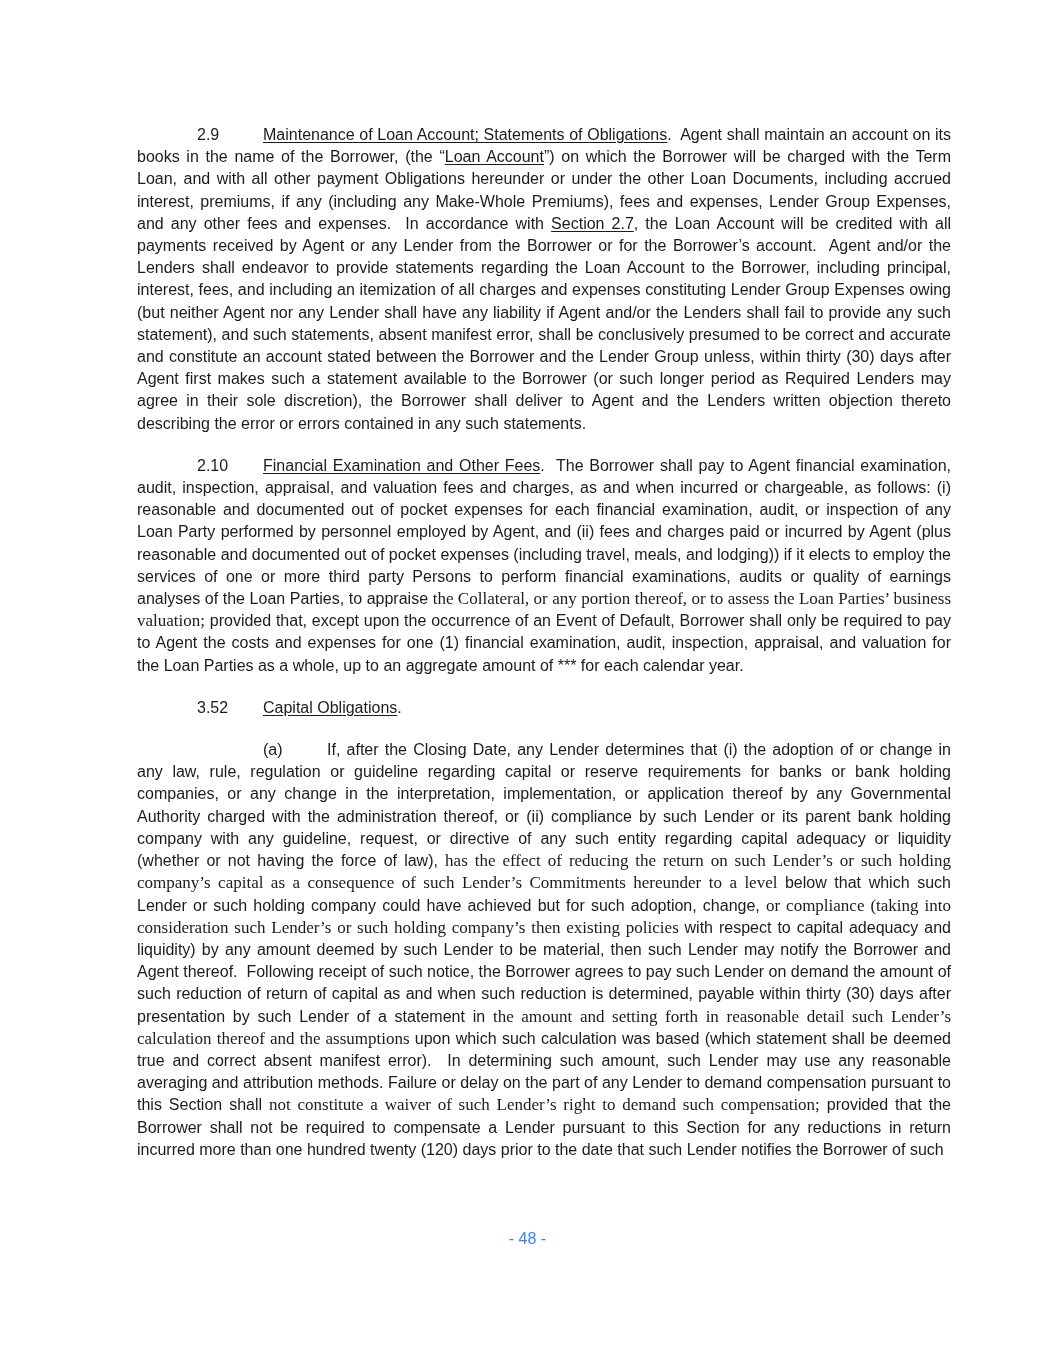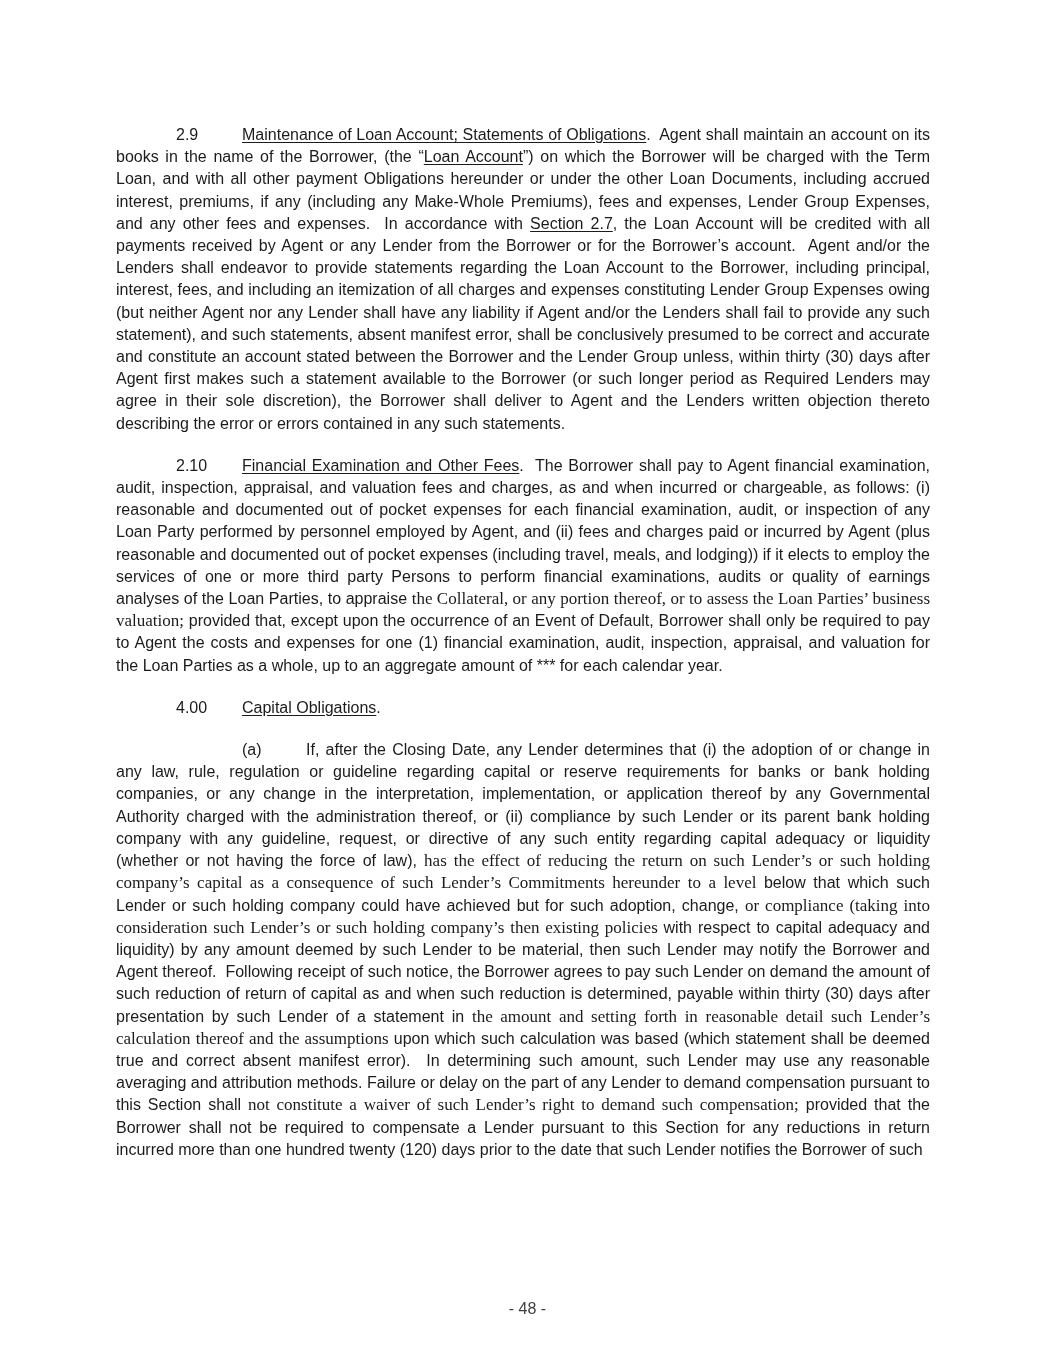--- a/index.html
+++ b/index.html
@@ -7,51 +7,51 @@
     position: relative;
     width: 1055px;
     height: 1365px;
     background: #ffffff;
     font-family: "Liberation Sans", sans-serif;
     color: #1b1b1b;
     overflow: hidden;
   }
   .content {
     position: absolute;
-    left: 116px;
+    left: 137px;
     top: 124px;
     width: 814px;
   }
   p.para {
     margin: 0 0 20px 0;
     font-size: 16px;
     line-height: 22.2px;
     text-align: justify;
     text-indent: 60px;
   }
   p.para.level2 { text-indent: 126px; }
   p.para.heading { text-align: left; }
   .num { display: inline-block; width: 66px; text-indent: 0; }
   .level2 .num { width: 64px; }
   .u { text-decoration: underline; text-underline-offset: 2px; }
   .serif { font-family: "Liberation Serif", serif; font-size: 17px; }
   .footer {
     position: absolute;
     left: 0;
-    top: 1300px;
+    top: 1230px;
     width: 1055px;
     text-align: center;
     font-size: 16px;
-    color: #404040;
+    color: #3b82f6;
   }
 </style>
 </head>
 <body>
 
 <div class="page">
   <div class="content">
       <p class="para"><span class="num">2.9</span><span class="u">Maintenance of Loan Account; Statements of Obligations</span><span>.&nbsp; Agent shall maintain an account on its books in the name of the Borrower, (the “</span><span class="u">Loan Account</span><span>”) on which the Borrower will be charged with the Term Loan, and with all other payment Obligations hereunder or under the other Loan Documents, including accrued interest, premiums, if any (including any Make-Whole Premiums), fees and expenses, Lender Group Expenses, and any other fees and expenses.&nbsp; In accordance with </span><span class="u">Section 2.7</span><span>, the Loan Account will be credited with all payments received by Agent or any Lender from the Borrower or for the Borrower’s account.&nbsp; Agent and/or the Lenders shall endeavor to provide statements regarding the Loan Account to the Borrower, including principal, interest, fees, and including an itemization of all charges and expenses constituting Lender Group Expenses owing (but neither Agent nor any Lender shall have any liability if Agent and/or the Lenders shall fail to provide any such statement), and such statements, absent manifest error, shall be conclusively presumed to be correct and accurate and constitute an account stated between the Borrower and the Lender Group unless, within thirty (30) days after Agent first makes such a statement available to the Borrower (or such longer period as Required Lenders may agree in their sole discretion), the Borrower shall deliver to Agent and the Lenders written objection thereto describing the error or errors contained in any such statements.</span></p>
       <p class="para"><span class="num">2.10</span><span class="u">Financial Examination and Other Fees</span><span>.&nbsp; The Borrower shall pay to Agent financial examination, audit, inspection, appraisal, and valuation fees and charges, as and when incurred or chargeable, as follows: (i) reasonable and documented out of pocket expenses for each financial examination, audit, or inspection of any Loan Party performed by personnel employed by Agent, and (ii) fees and charges paid or incurred by Agent (plus reasonable and documented out of pocket expenses (including travel, meals, and lodging)) if it elects to employ the services of one or more third party Persons to perform financial examinations, audits or quality of earnings analyses of the Loan Parties, to appraise </span><span class="serif">the Collateral, or any portion thereof, or to assess the Loan Parties’ business valuation;</span><span> provided that, except upon the occurrence of an Event of Default, Borrower shall only be required to pay to Agent the costs and expenses for one (1) financial examination, audit, inspection, appraisal, and valuation for the Loan Parties as a whole, up to an aggregate amount of *** for each calendar year.</span></p>
-      <p class="para heading"><span class="num">4.00</span><span class="u">Capital Obligations</span><span>.</span></p>
+      <p class="para heading"><span class="num">3.52</span><span class="u">Capital Obligations</span><span>.</span></p>
       <p class="para level2"><span class="num">(a)</span><span>If, after the Closing Date, any Lender determines that (i) the adoption of or change in any law, rule, regulation or guideline regarding capital or reserve requirements for banks or bank holding companies, or any change in the interpretation, implementation, or application thereof by any Governmental Authority charged with the administration thereof, or (ii) compliance by such Lender or its parent bank holding company with any guideline, request, or directive of any such entity regarding capital adequacy or liquidity (whether or not having the force of law), </span><span class="serif">has the effect of reducing the return on such Lender’s or such holding company’s capital as a consequence of such Lender’s Commitments hereunder to a level </span><span>below that which such Lender or such holding company could have achieved but for such adoption, change, </span><span class="serif">or compliance (taking into consideration such Lender’s or such holding company’s then existing policies </span><span>with respect to capital adequacy and liquidity) by any amount deemed by such Lender to be material, then such Lender may notify the Borrower and Agent thereof.&nbsp; Following receipt of such notice, the Borrower agrees to pay such Lender on demand the amount of such reduction of return of capital as and when such reduction is determined, payable within thirty (30) days after presentation by such Lender of a statement in </span><span class="serif">the amount and setting forth in reasonable detail such Lender’s calculation thereof and the assumptions </span><span>upon which such calculation was based (which statement shall be deemed true and correct absent manifest error).&nbsp; In determining such amount, such Lender may use any reasonable averaging and attribution methods. Failure or delay on the part of any Lender to demand compensation pursuant to this Section shall </span><span class="serif">not constitute a waiver of such Lender’s right to demand such compensation;</span><span> provided that the Borrower shall not be required to compensate a Lender pursuant to this Section for any reductions in return incurred more than one hundred twenty (120) days prior to the date that such Lender notifies the Borrower of such</span></p>
     </div>
   <div class="footer">- 48 -</div>
 </div>
 
 </body></html>

